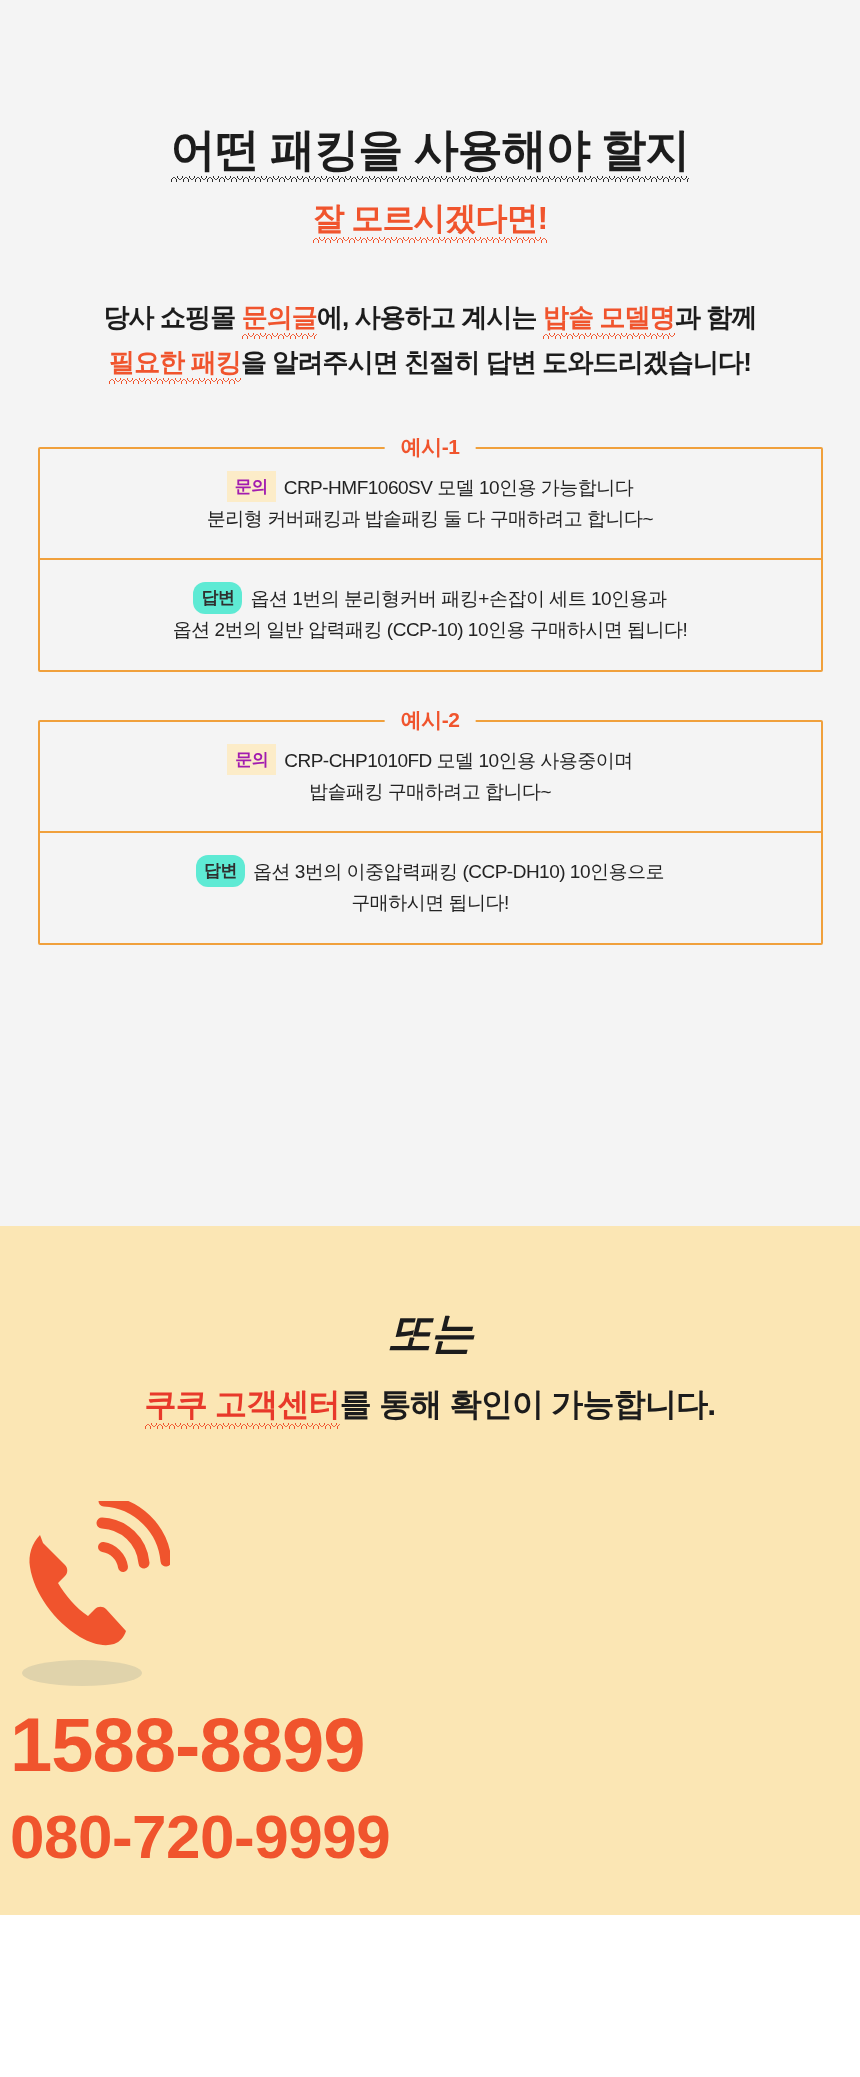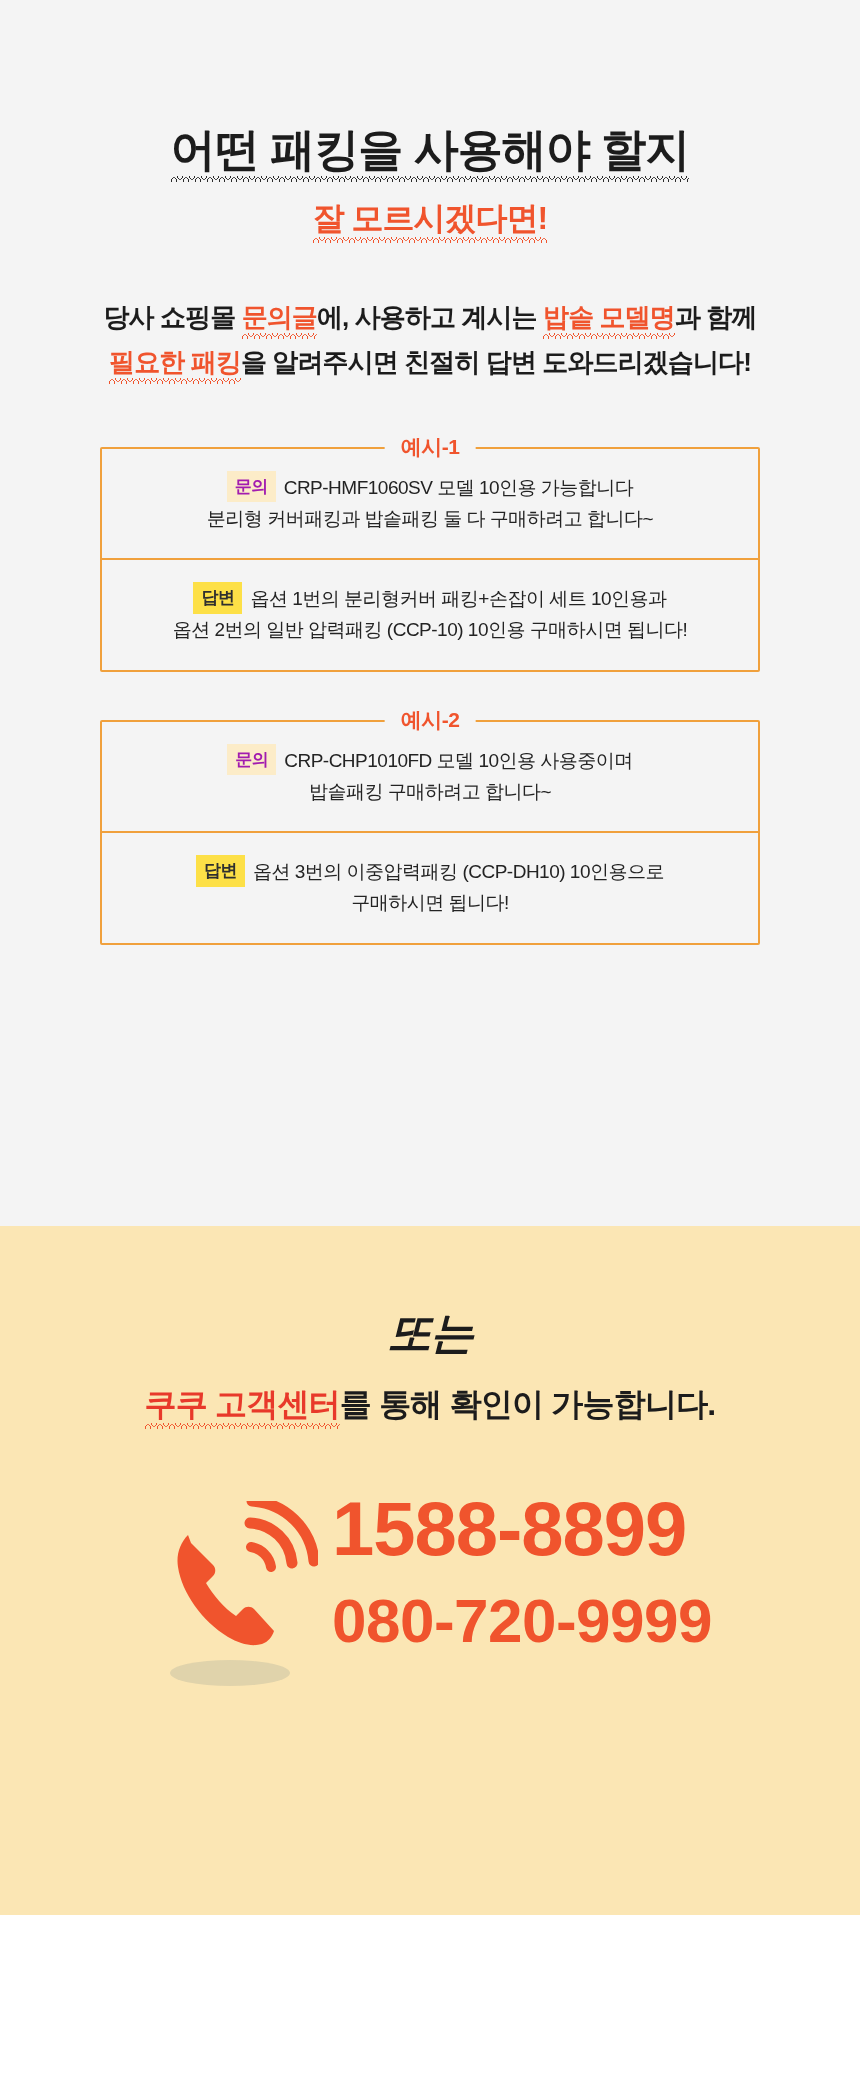--- a/index.html
+++ b/index.html
@@ -82,21 +82,21 @@
   
   .examples {
     margin-top: 62px;
     display: flex;
     flex-direction: column;
     align-items: center;
     gap: 48px;
   }
   .example {
     position: relative;
-    width: 660px;
+    width: 785px;
   }
   .example-legend-wrap {
     position: relative;
     height: 0;
   }
   .example-title {
     position: absolute;
     top: -14px;
     left: 50%;
     transform: translateX(-50%);
@@ -128,21 +128,21 @@
   .tag {
     display: inline-block;
     font-size: 17px;
     font-weight: bold;
     padding: 2px 8px;
     margin-right: 8px;
     vertical-align: 2px;
     letter-spacing: -0.5px;
   }
   .tag-q { background: #fcecc8; color: #a21caf; }
-  .tag-a { background: #fde047; color: #2f2f2f; }
+  .tag-a { background: #5eead4; color: #2f2f2f; border-radius: 12px; }
 
   
   .section-bottom {
     background: #fbe6b4;
     flex: 1 1 auto;
     padding: 78px 0 0 0;
     position: relative;
   }
   .or-title {
     text-align: center;
@@ -162,20 +162,21 @@
   }
   .center-line .accent { color: #e8392a; }
 
   .phone-block {
     margin-top: 62px;
     display: flex;
     align-items: flex-start;
     justify-content: center;
     gap: 14px;
     padding-left: 10px;
+    flex-direction: column;
   }
   .phone-icon-wrap {
     position: relative;
     width: 160px;
     height: 190px;
     flex: 0 0 auto;
     margin-top: 12px;
   }
   .phone-icon-wrap svg { display: block; }
   .phone-numbers {

